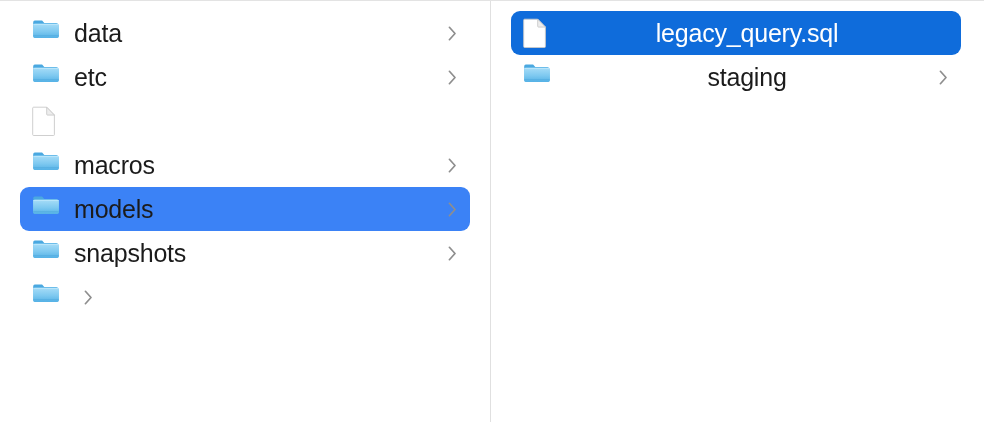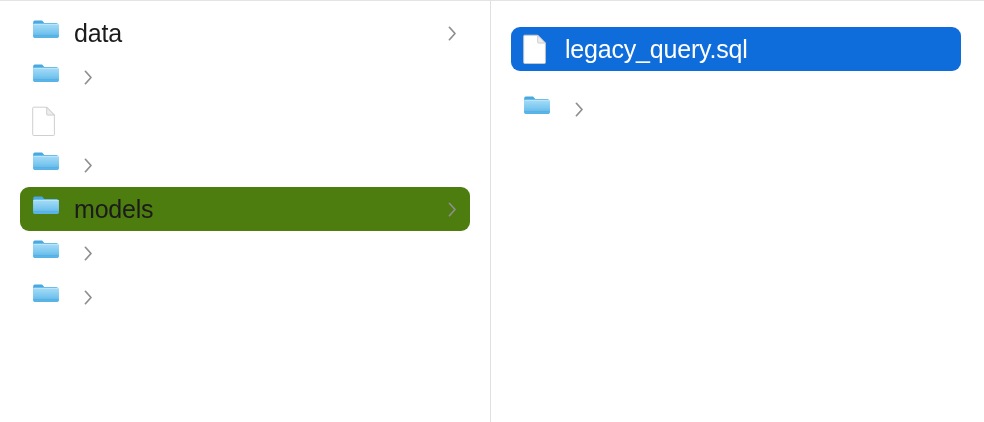--- a/index.html
+++ b/index.html
@@ -45,24 +45,25 @@
     align-items: center;
     height: 44px;
     margin: 0 20px 0 20px;
     padding: 0 12px 0 12px;
     border-radius: 9px;
     cursor: default;
     user-select: none;
   }
 
   .column.right .row {
-    margin: 16px 22px 0 20px;
-  }
-
-  .row.sel-gray { background: #4d7c0f; }
+    margin: 0 22px 0 20px;
+    text-align: center;
+  }
+
+  .row.sel-gray { background: #3b82f6; }
   .row.sel-blue { background: #0f6cdb; }
 
   .icon-wrap {
     width: 28px;
     height: 30px;
     flex: 0 0 28px;
     position: relative;
     margin-right: 14px;
     display: block;
   }
@@ -144,20 +145,21 @@
                 <stop offset="1" stop-color="#55b2e6"></stop>
               </linearGradient>
             </defs>
             <path d="M1.2 4.2a1.6 1.6 0 0 1 1.6-1.6h7.3l2.2 2.3h12a1.6 1.6 0 0 1 1.6 1.6v3.3H1.2z" fill="#4aa8e0"></path>
             <rect x="1.2" y="5.4" width="25.6" height="14.4" rx="1.7" fill="url(#fb)"></rect>
             <path d="M1.2 7.6a1.7 1.7 0 0 1 1.7-1.7h22.2a1.7 1.7 0 0 1 1.7 1.7v10.6a1.7 1.7 0 0 1-1.7 1.7H2.9a1.7 1.7 0 0 1-1.7-1.7z" fill="url(#ff)"></path>
             <rect x="1.2" y="17.1" width="25.6" height="1.1" fill="#4fa9dc" opacity="0.55"></rect>
             <rect x="1.2" y="6.0" width="25.6" height="0.9" fill="#c2e8fb" opacity="0.8"></rect>
           </svg>
         </span>
+        <span class="row-label">etc</span>
         <span class="chevron">
           <svg width="9" height="15" viewBox="0 0 9 15" xmlns="http://www.w3.org/2000/svg">
             <path d="M1.4 1.3L7.0 7.5L1.4 13.7" fill="none" stroke="#8e8e8e" stroke-width="1.7" stroke-linecap="round" stroke-linejoin="round"></path>
           </svg>
         </span>
       </div>
       <div class="row">
         <span class="icon-wrap">
           <svg width="24" height="30" viewBox="0 0 24 30" xmlns="http://www.w3.org/2000/svg">
             <path d="M1.6 1.2h13.1L22.4 9v19.6a0.9 0.9 0 0 1-0.9 0.9H1.6a0.9 0.9 0 0 1-0.9-0.9V2.1a0.9 0.9 0 0 1 0.9-0.9z" fill="#ffffff" stroke="#c9c9c9" stroke-width="0.9" stroke-linejoin="round"></path>
@@ -184,20 +186,21 @@
                 <stop offset="1" stop-color="#55b2e6"></stop>
               </linearGradient>
             </defs>
             <path d="M1.2 4.2a1.6 1.6 0 0 1 1.6-1.6h7.3l2.2 2.3h12a1.6 1.6 0 0 1 1.6 1.6v3.3H1.2z" fill="#4aa8e0"></path>
             <rect x="1.2" y="5.4" width="25.6" height="14.4" rx="1.7" fill="url(#fb)"></rect>
             <path d="M1.2 7.6a1.7 1.7 0 0 1 1.7-1.7h22.2a1.7 1.7 0 0 1 1.7 1.7v10.6a1.7 1.7 0 0 1-1.7 1.7H2.9a1.7 1.7 0 0 1-1.7-1.7z" fill="url(#ff)"></path>
             <rect x="1.2" y="17.1" width="25.6" height="1.1" fill="#4fa9dc" opacity="0.55"></rect>
             <rect x="1.2" y="6.0" width="25.6" height="0.9" fill="#c2e8fb" opacity="0.8"></rect>
           </svg>
         </span>
+        <span class="row-label">macros</span>
         <span class="chevron">
           <svg width="9" height="15" viewBox="0 0 9 15" xmlns="http://www.w3.org/2000/svg">
             <path d="M1.4 1.3L7.0 7.5L1.4 13.7" fill="none" stroke="#8e8e8e" stroke-width="1.7" stroke-linecap="round" stroke-linejoin="round"></path>
           </svg>
         </span>
       </div>
       <div class="row sel-gray">
         <span class="icon-wrap">
           <svg width="28" height="24" viewBox="0 0 28 24" xmlns="http://www.w3.org/2000/svg">
             <defs>
@@ -239,20 +242,21 @@
                 <stop offset="1" stop-color="#55b2e6"></stop>
               </linearGradient>
             </defs>
             <path d="M1.2 4.2a1.6 1.6 0 0 1 1.6-1.6h7.3l2.2 2.3h12a1.6 1.6 0 0 1 1.6 1.6v3.3H1.2z" fill="#4aa8e0"></path>
             <rect x="1.2" y="5.4" width="25.6" height="14.4" rx="1.7" fill="url(#fb)"></rect>
             <path d="M1.2 7.6a1.7 1.7 0 0 1 1.7-1.7h22.2a1.7 1.7 0 0 1 1.7 1.7v10.6a1.7 1.7 0 0 1-1.7 1.7H2.9a1.7 1.7 0 0 1-1.7-1.7z" fill="url(#ff)"></path>
             <rect x="1.2" y="17.1" width="25.6" height="1.1" fill="#4fa9dc" opacity="0.55"></rect>
             <rect x="1.2" y="6.0" width="25.6" height="0.9" fill="#c2e8fb" opacity="0.8"></rect>
           </svg>
         </span>
+        <span class="row-label">snapshots</span>
         <span class="chevron">
           <svg width="9" height="15" viewBox="0 0 9 15" xmlns="http://www.w3.org/2000/svg">
             <path d="M1.4 1.3L7.0 7.5L1.4 13.7" fill="none" stroke="#8e8e8e" stroke-width="1.7" stroke-linecap="round" stroke-linejoin="round"></path>
           </svg>
         </span>
       </div>
       <div class="row">
         <span class="icon-wrap">
           <svg width="28" height="24" viewBox="0 0 28 24" xmlns="http://www.w3.org/2000/svg">
             <defs>
@@ -310,20 +314,21 @@
                 <stop offset="1" stop-color="#55b2e6"></stop>
               </linearGradient>
             </defs>
             <path d="M1.2 4.2a1.6 1.6 0 0 1 1.6-1.6h7.3l2.2 2.3h12a1.6 1.6 0 0 1 1.6 1.6v3.3H1.2z" fill="#4aa8e0"></path>
             <rect x="1.2" y="5.4" width="25.6" height="14.4" rx="1.7" fill="url(#fb)"></rect>
             <path d="M1.2 7.6a1.7 1.7 0 0 1 1.7-1.7h22.2a1.7 1.7 0 0 1 1.7 1.7v10.6a1.7 1.7 0 0 1-1.7 1.7H2.9a1.7 1.7 0 0 1-1.7-1.7z" fill="url(#ff)"></path>
             <rect x="1.2" y="17.1" width="25.6" height="1.1" fill="#4fa9dc" opacity="0.55"></rect>
             <rect x="1.2" y="6.0" width="25.6" height="0.9" fill="#c2e8fb" opacity="0.8"></rect>
           </svg>
         </span>
+        <span class="row-label">staging</span>
         <span class="chevron">
           <svg width="9" height="15" viewBox="0 0 9 15" xmlns="http://www.w3.org/2000/svg">
             <path d="M1.4 1.3L7.0 7.5L1.4 13.7" fill="none" stroke="#8e8e8e" stroke-width="1.7" stroke-linecap="round" stroke-linejoin="round"></path>
           </svg>
         </span>
       </div>
     </div>
 
 </div>
 

